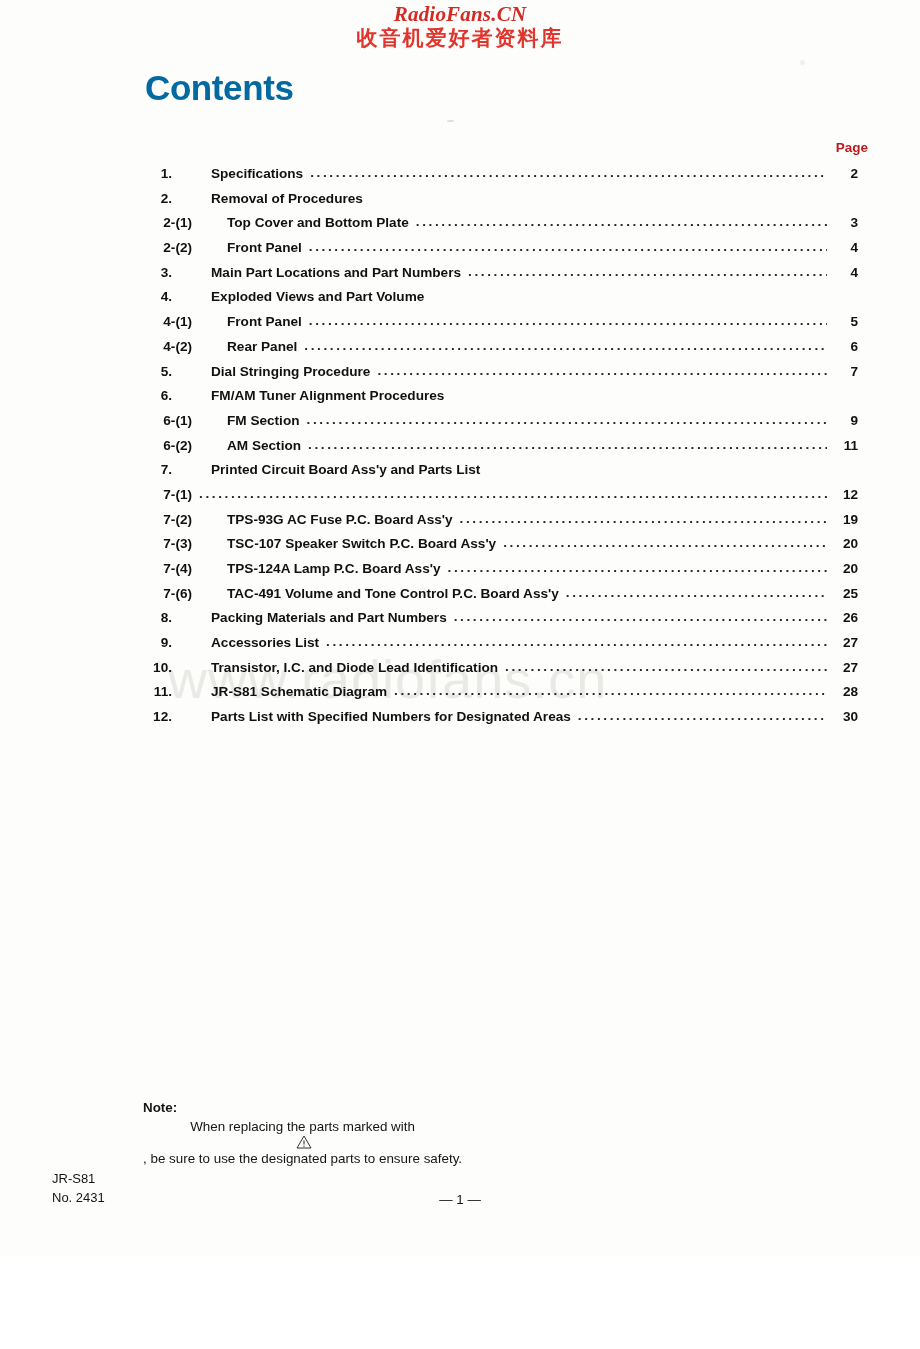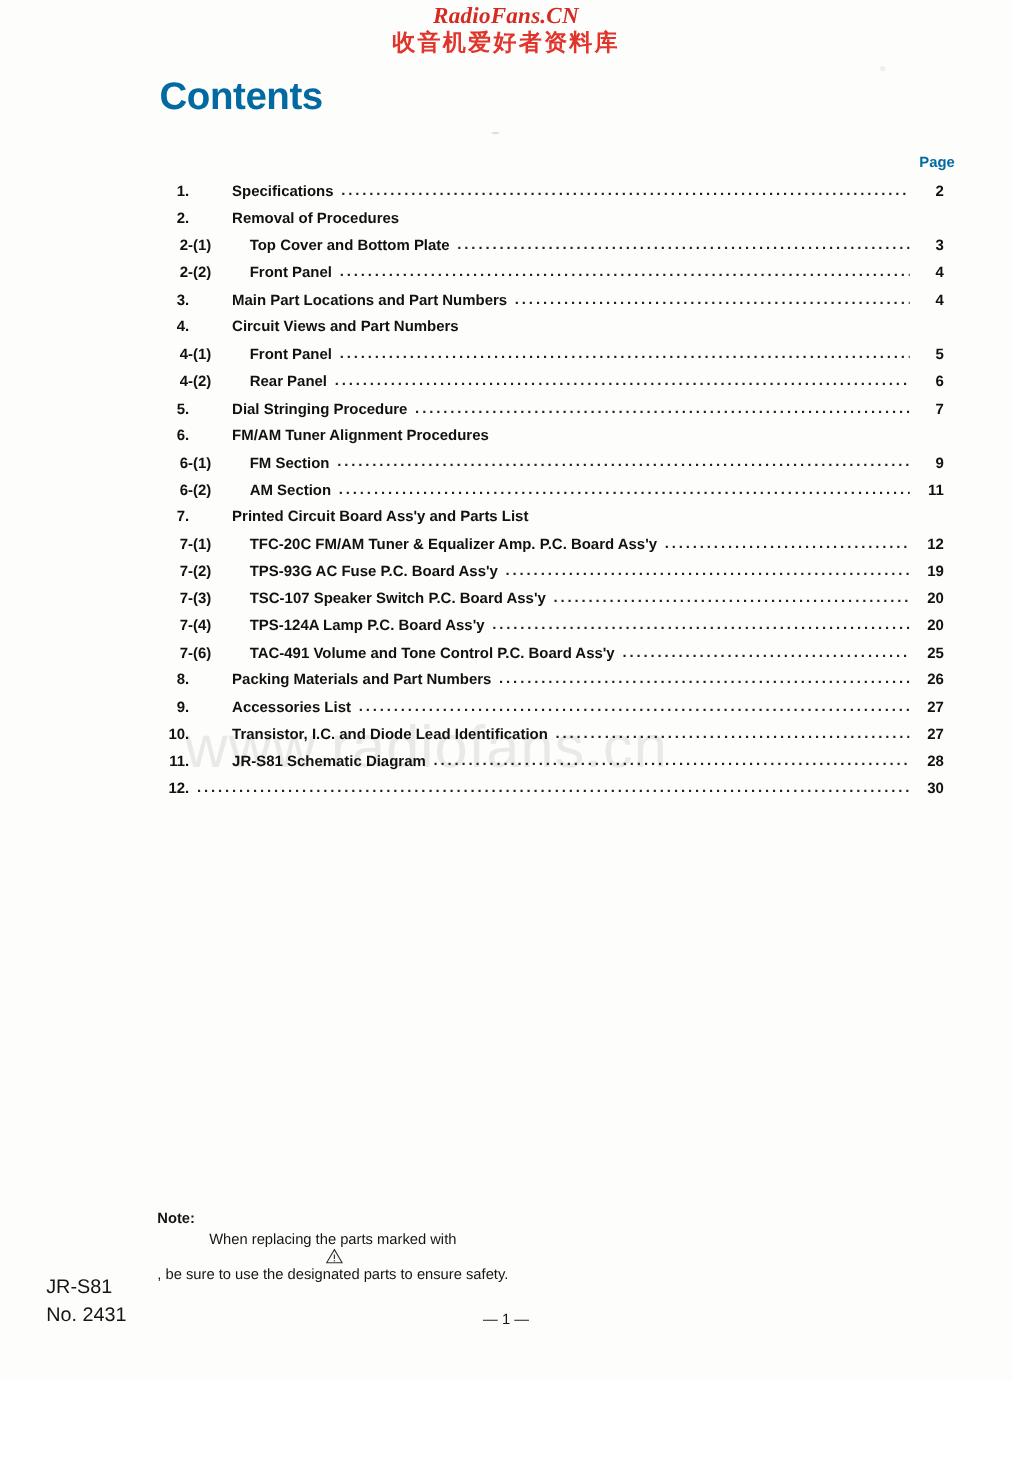--- a/index.html
+++ b/index.html
@@ -58,21 +58,21 @@
     color: #0369a1;
   }
 
   
   .page-col-header {
     position: absolute;
     right: 52px;
     top: 140px;
     font-size: 13.5px;
     font-weight: bold;
-    color: #0369a1;
+    color: #b91c1c;
   }
 
   
   .toc {
     position: absolute;
     left: 0;
     top: 166px;
     width: 920px;
   }
   .toc-row {
@@ -162,23 +162,23 @@
   .warn-tri {
     display: inline-block;
     margin: 0 7px 0 9px;
     position: relative;
     top: 1px;
   }
 
   
   .footer-left {
     position: absolute;
-    left: 42px;
+    left: 52px;
     bottom: 48px;
-    font-size: 18px;
+    font-size: 13px;
     color: #151515;
     line-height: 1.45;
   }
   .footer-center {
     position: absolute;
     left: 0;
     width: 920px;
     bottom: 49px;
     text-align: center;
     font-size: 13.4px;
@@ -235,21 +235,21 @@
         <span class="pageno">4</span>
       </div>
       <div class="toc-row level1">
         <span class="num">3.</span>
         <span class="label">Main Part Locations and Part Numbers</span>
         <span class="leader"></span>
         <span class="pageno">4</span>
       </div>
       <div class="toc-row level1 no-leader">
         <span class="num">4.</span>
-        <span class="label">Circuit Views and Part Numbers</span>
+        <span class="label">Exploded Views and Part Volume</span>
         <span class="leader"></span>
         <span class="pageno"></span>
       </div>
       <div class="toc-row level2">
         <span class="num">4-(1)</span>
         <span class="label">Front Panel</span>
         <span class="leader"></span>
         <span class="pageno">5</span>
       </div>
       <div class="toc-row level2">
@@ -283,21 +283,20 @@
         <span class="pageno">11</span>
       </div>
       <div class="toc-row level1 no-leader">
         <span class="num">7.</span>
         <span class="label">Printed Circuit Board Ass'y and Parts List</span>
         <span class="leader"></span>
         <span class="pageno"></span>
       </div>
       <div class="toc-row level2">
         <span class="num">7-(1)</span>
-        <span class="label">TFC-20C  FM/AM Tuner &amp; Equalizer Amp. P.C. Board Ass'y</span>
         <span class="leader"></span>
         <span class="pageno">12</span>
       </div>
       <div class="toc-row level2">
         <span class="num">7-(2)</span>
         <span class="label">TPS-93G  AC Fuse P.C. Board Ass'y</span>
         <span class="leader"></span>
         <span class="pageno">19</span>
       </div>
       <div class="toc-row level2">
@@ -337,20 +336,21 @@
         <span class="pageno">27</span>
       </div>
       <div class="toc-row level1">
         <span class="num">11.</span>
         <span class="label">JR-S81 Schematic Diagram</span>
         <span class="leader"></span>
         <span class="pageno">28</span>
       </div>
       <div class="toc-row level1">
         <span class="num">12.</span>
+        <span class="label">Parts List with Specified Numbers for Designated Areas</span>
         <span class="leader"></span>
         <span class="pageno">30</span>
       </div>
     </div>
 
   <div class="note">
     <div class="note-head">Note:</div>
     <div class="note-body">
       <span>When replacing the parts marked with</span>
       <span class="warn-tri">

